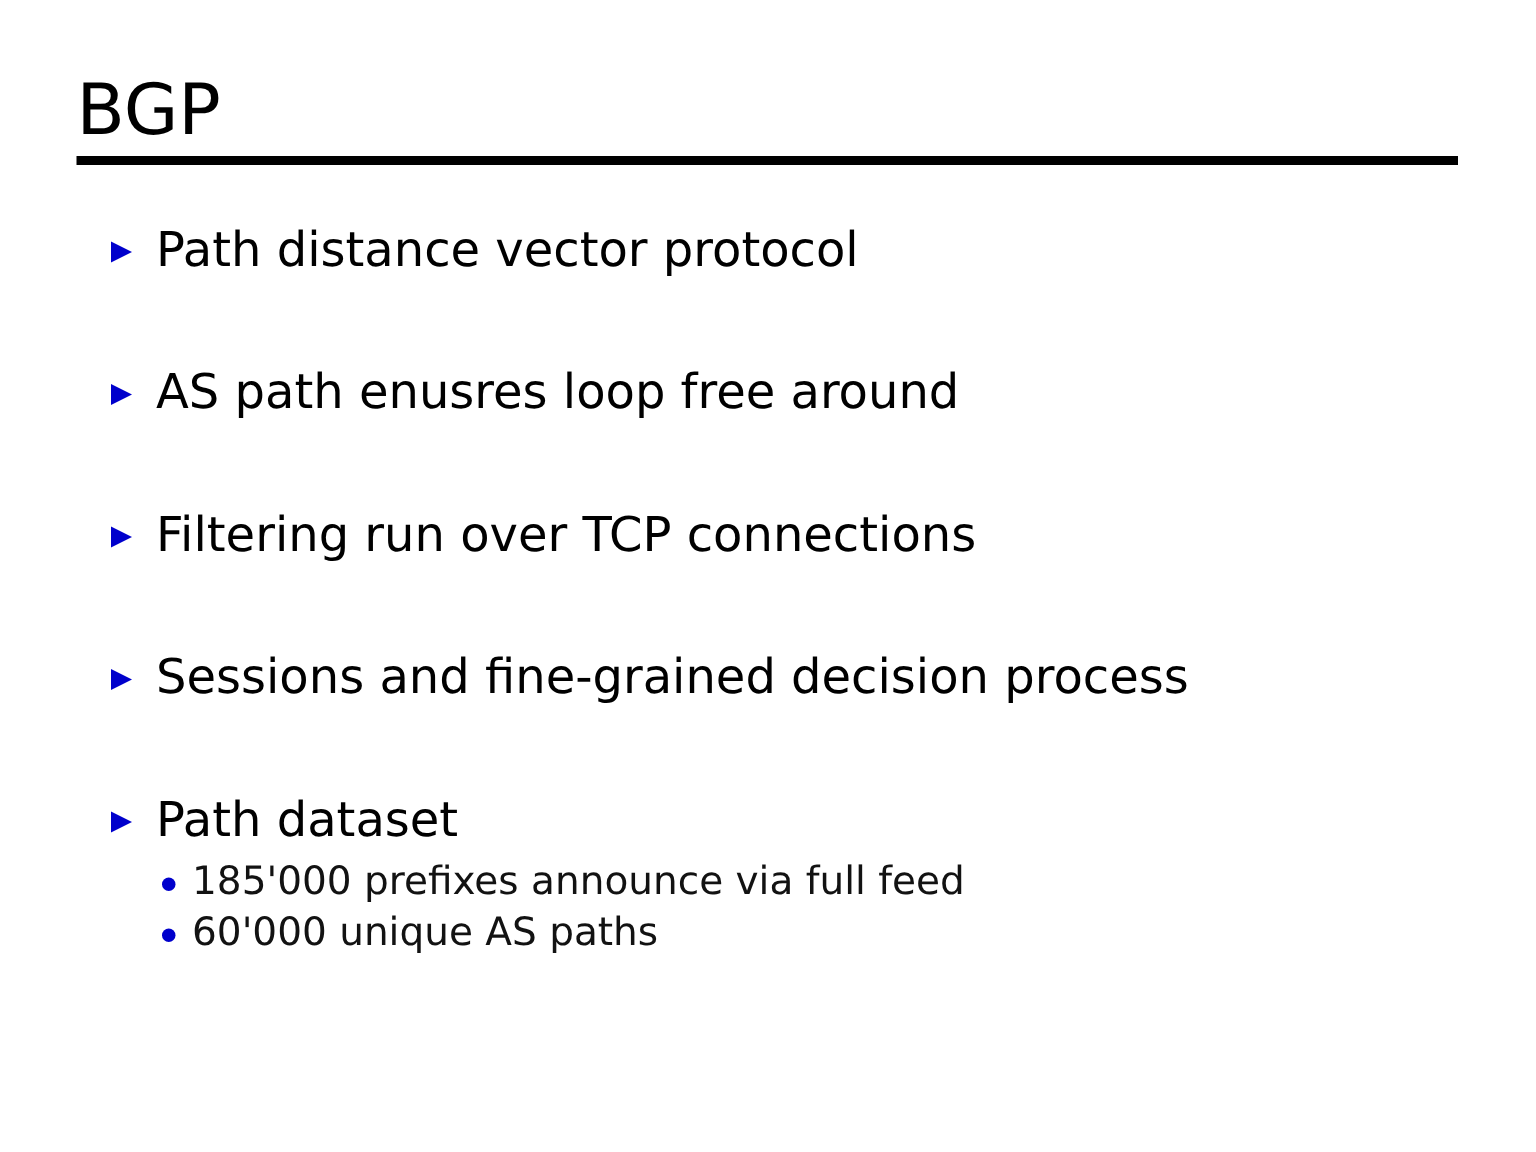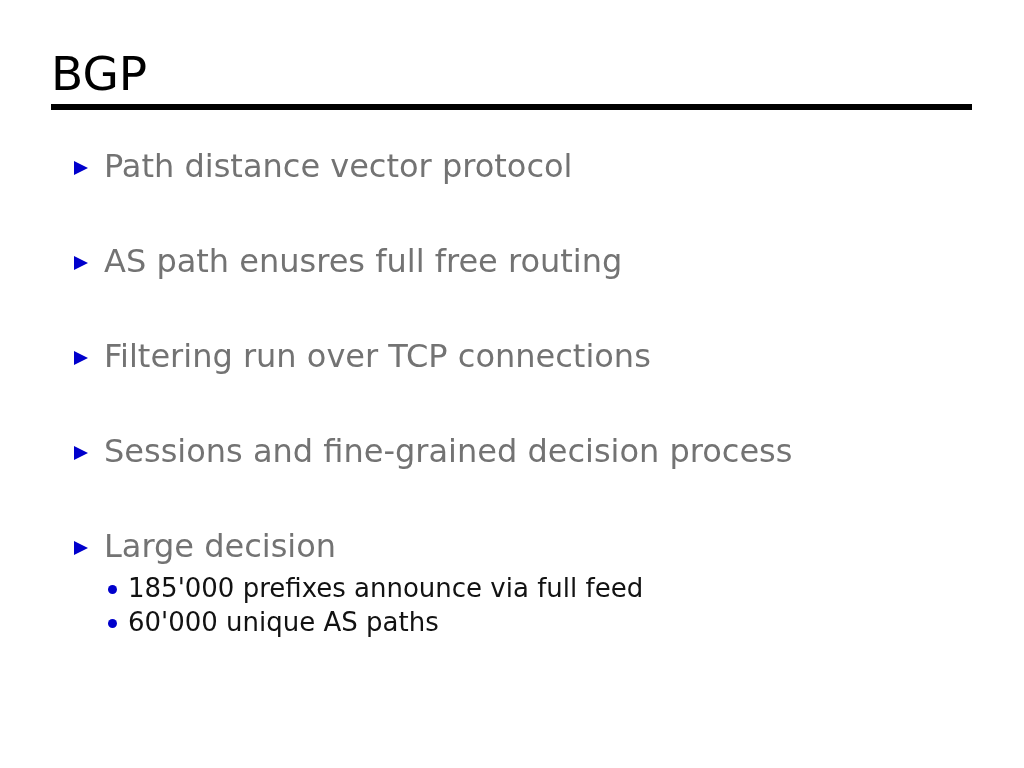--- a/index.html
+++ b/index.html
@@ -69,21 +69,21 @@
     line-height: 0;
   }
   .tri-marker svg {
     display: block;
   }
 
   .bullet-text {
     flex: 1 1 auto;
     font-size: 32px;
     line-height: 40px;
-    color: #737373;
+    color: #000000;
     white-space: nowrap;
   }
 
   
   .sub-list {
     margin: 0;
     padding: 0;
     list-style: none;
     margin-left: 36px;
     margin-top: 6px;
@@ -135,21 +135,21 @@
       </span>
       <span class="bullet-text">Path distance vector protocol</span>
     </div>
 
     <div class="bullet-row">
       <span class="tri-marker">
         <svg width="18" height="18" viewBox="0 0 18 18" aria-hidden="true">
           <polygon points="2,2 16,9 2,16" fill="#0000cc"></polygon>
         </svg>
       </span>
-      <span class="bullet-text">AS path enusres full free routing</span>
+      <span class="bullet-text">AS path enusres loop free around</span>
     </div>
 
     <div class="bullet-row">
       <span class="tri-marker">
         <svg width="18" height="18" viewBox="0 0 18 18" aria-hidden="true">
           <polygon points="2,2 16,9 2,16" fill="#0000cc"></polygon>
         </svg>
       </span>
       <span class="bullet-text">Filtering run over TCP connections</span>
     </div>
@@ -163,21 +163,21 @@
       <span class="bullet-text">Sessions and fine-grained decision process</span>
     </div>
 
     <div class="group-block">
       <div class="bullet-row last">
         <span class="tri-marker">
           <svg width="18" height="18" viewBox="0 0 18 18" aria-hidden="true">
             <polygon points="2,2 16,9 2,16" fill="#0000cc"></polygon>
           </svg>
         </span>
-        <span class="bullet-text">Large decision</span>
+        <span class="bullet-text">Path dataset</span>
       </div>
 
       <ul class="sub-list">
         <li class="sub-row">
           <span class="dot-marker"></span>
           <span class="sub-text">185'000 prefixes announce via full feed</span>
         </li>
         <li class="sub-row">
           <span class="dot-marker"></span>
           <span class="sub-text">60'000 unique AS paths</span>

